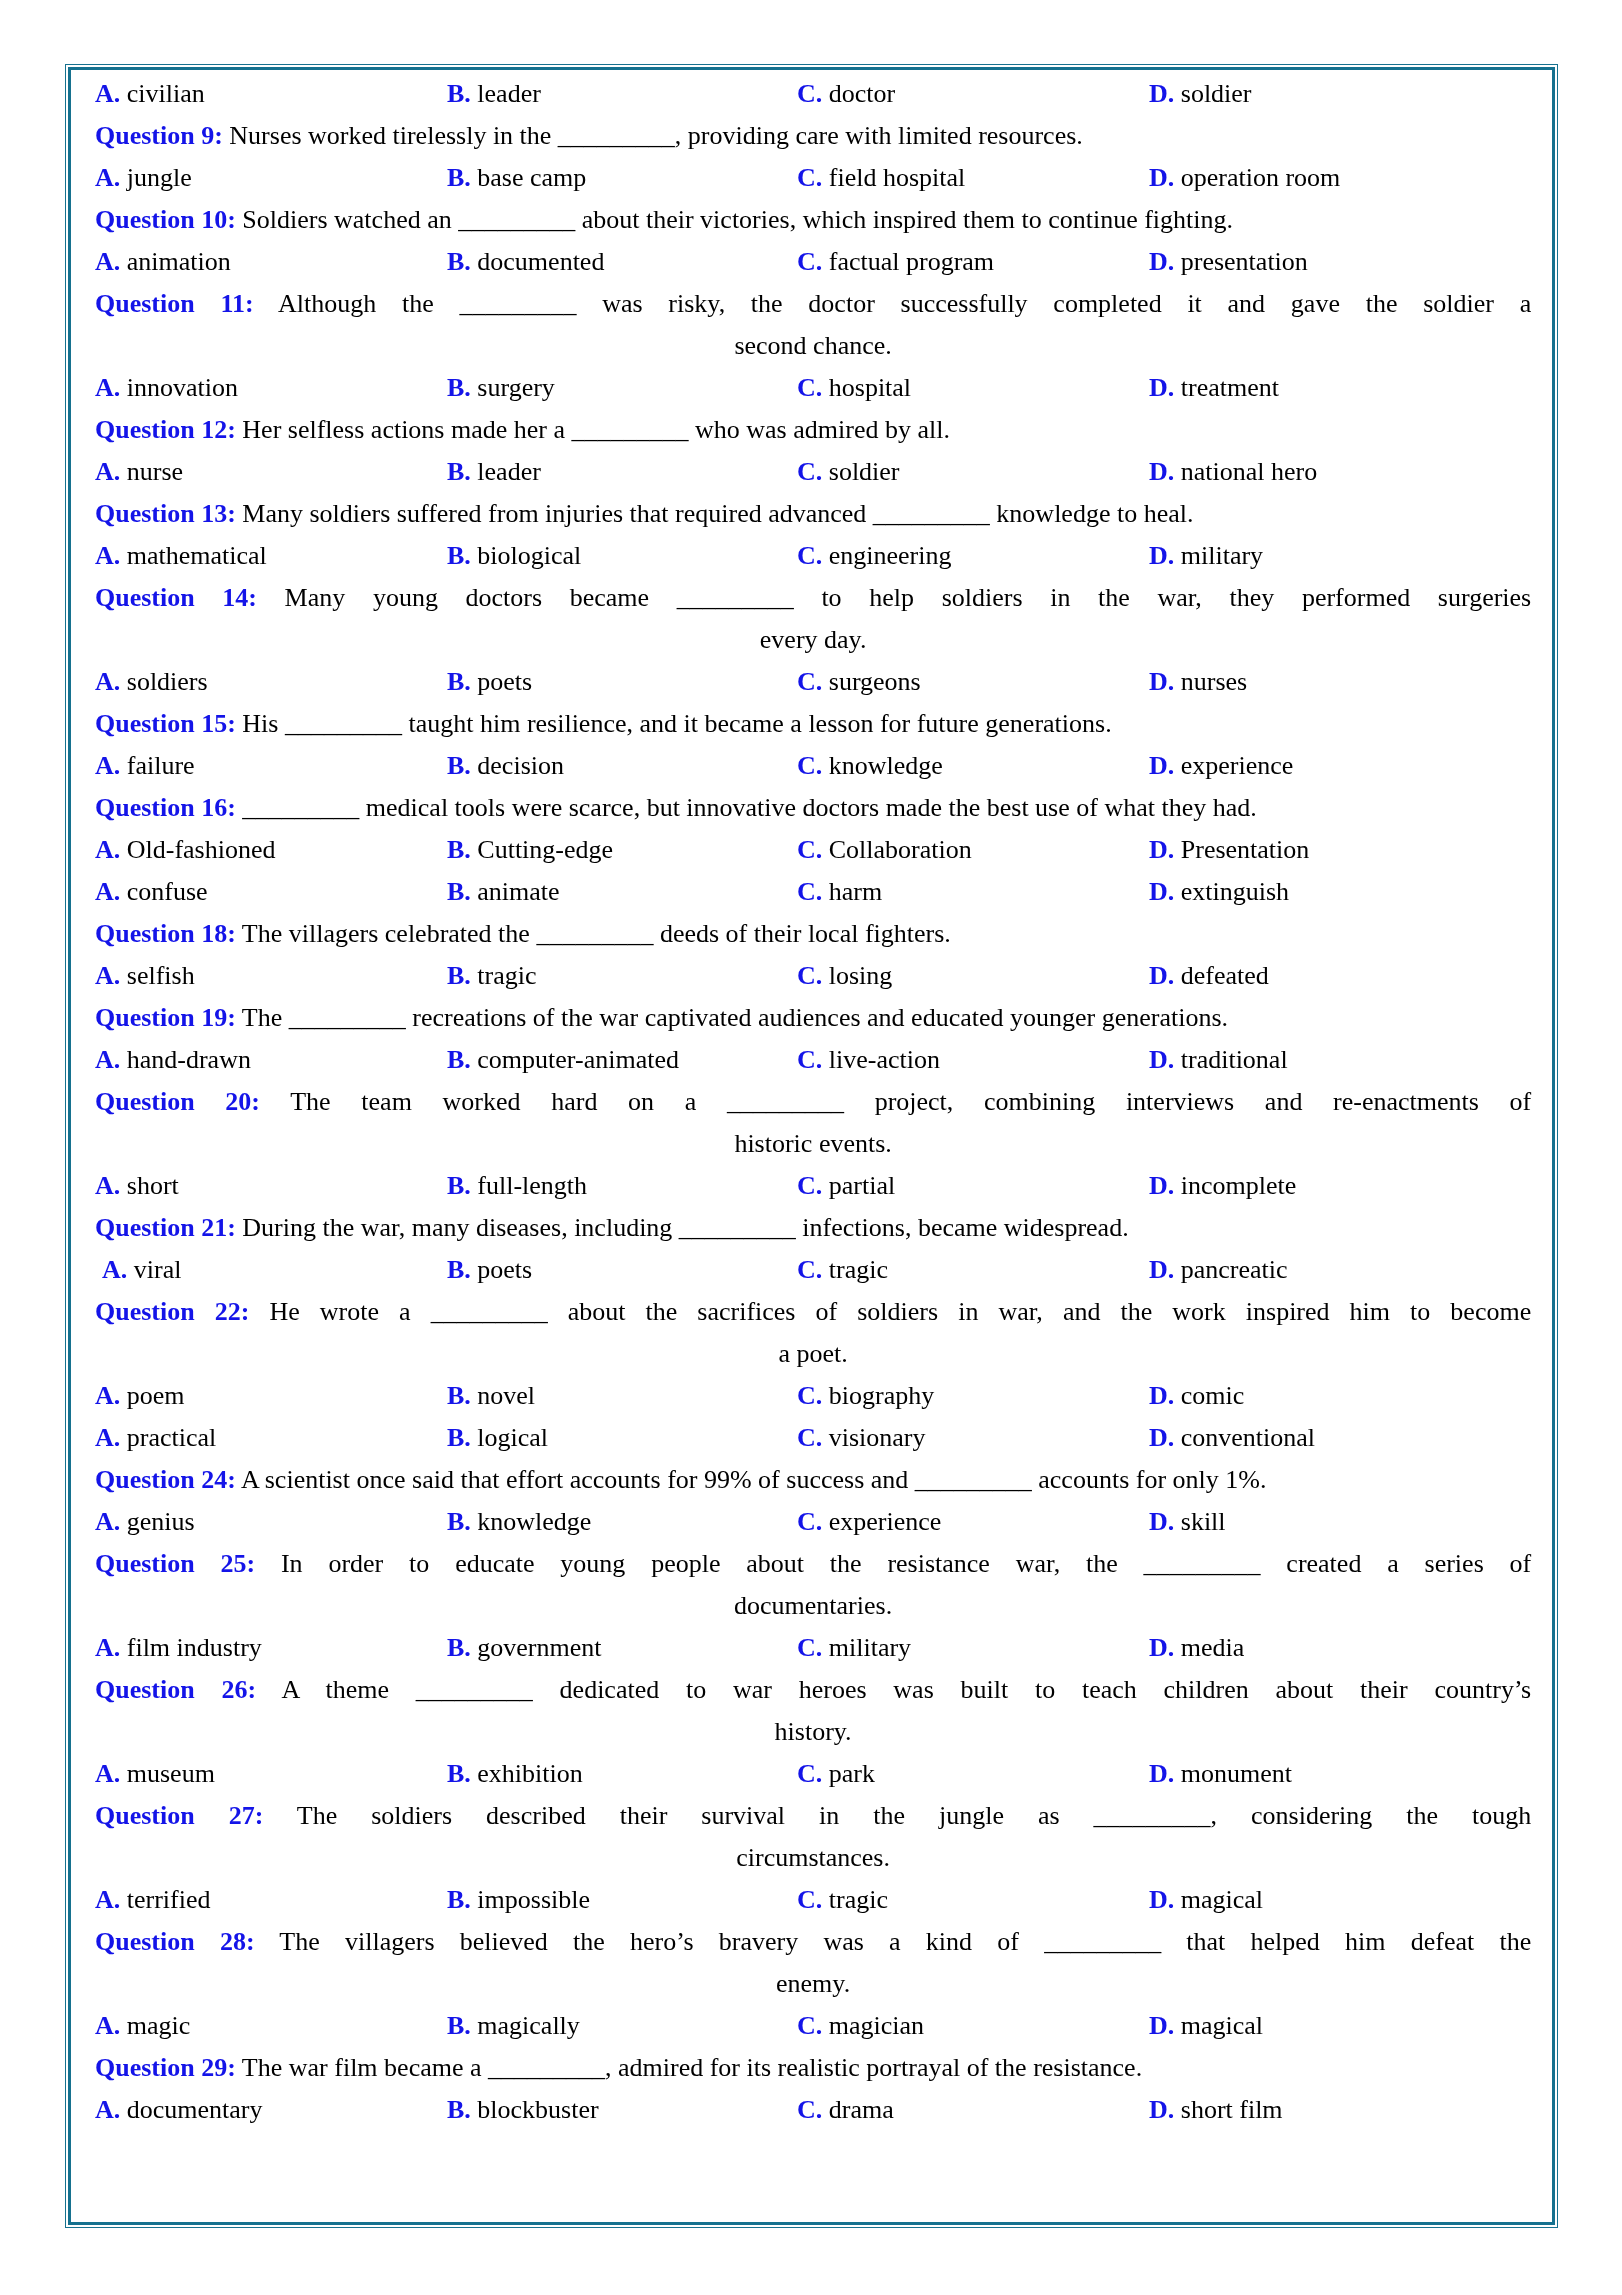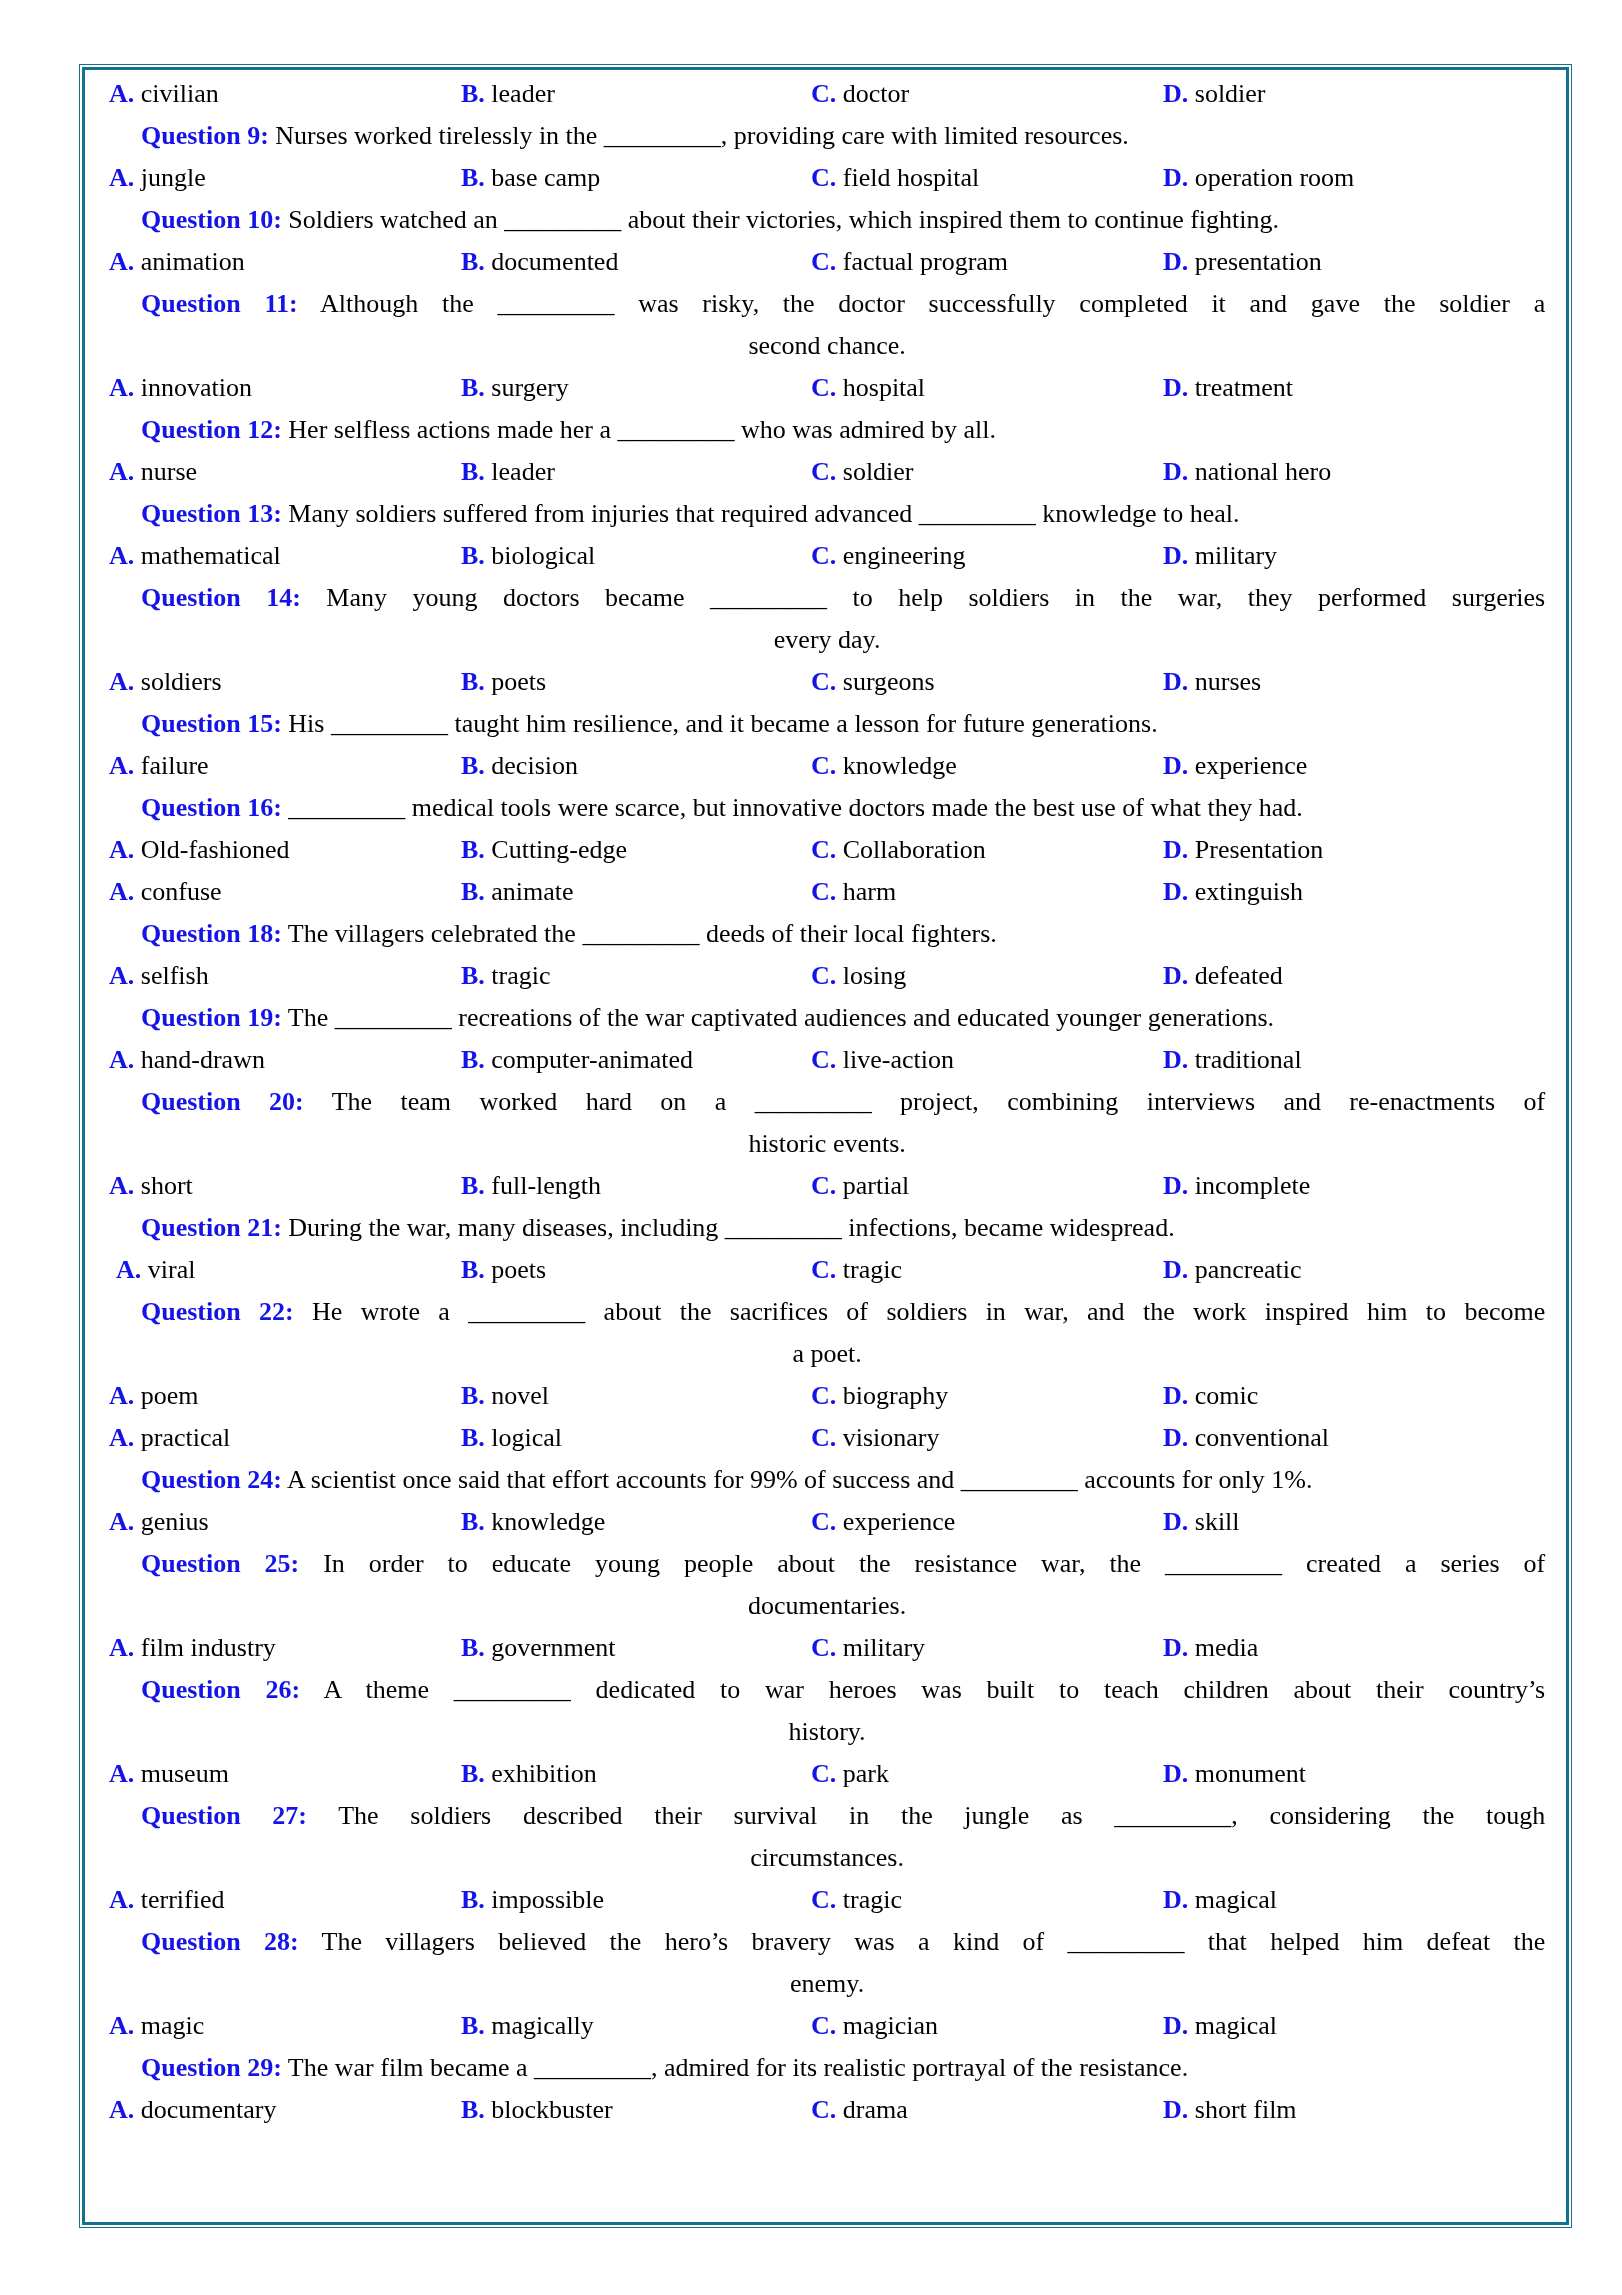--- a/index.html
+++ b/index.html
@@ -17,21 +17,21 @@
     --ink: #000000;
   }
   .page {
     position: relative;
     width: 1623px;
     height: 2295px;
     background: #fff;
   }
   .frame {
     position: absolute;
-    left: 79px;
+    left: 65px;
     top: 64px;
     width: 1493px;
     height: 2164px;
     border: 1.6px solid var(--teal);
     box-sizing: border-box;
     padding: 2.4px;
     background: #fff;
   }
   .frame-inner {
     width: 100%;
@@ -42,21 +42,20 @@
   }
   .content {
     padding: 2.4px 20.4px 0 23.6px;
     font-size: 26px;
     line-height: 42px;
     color: var(--ink);
   }
   .q-first {
     text-align: justify;
     text-justify: inter-word;
-    margin-left: 32px;
   }
   .q-first.justify-full {
     text-align-last: justify;
   }
   .q-cont { text-align: center; }
   .q-label {
     color: var(--accent);
     font-weight: 700;
   }
   .opt-row {

